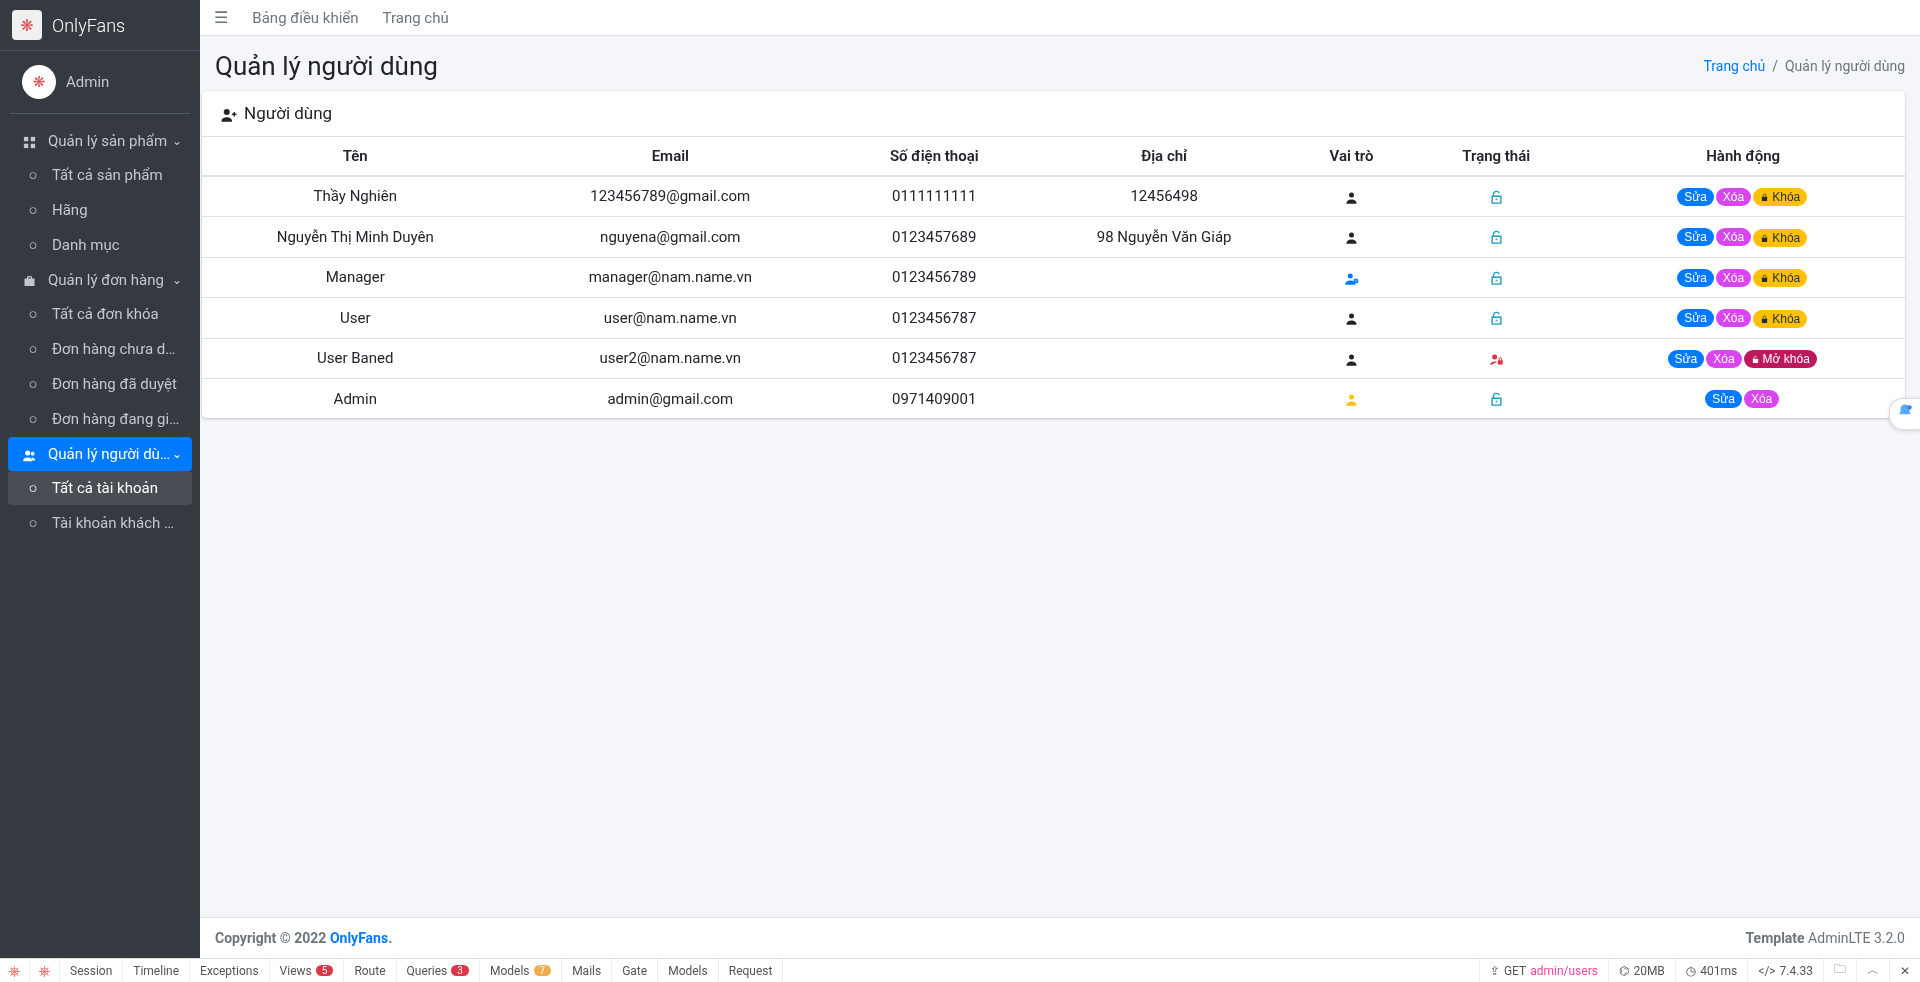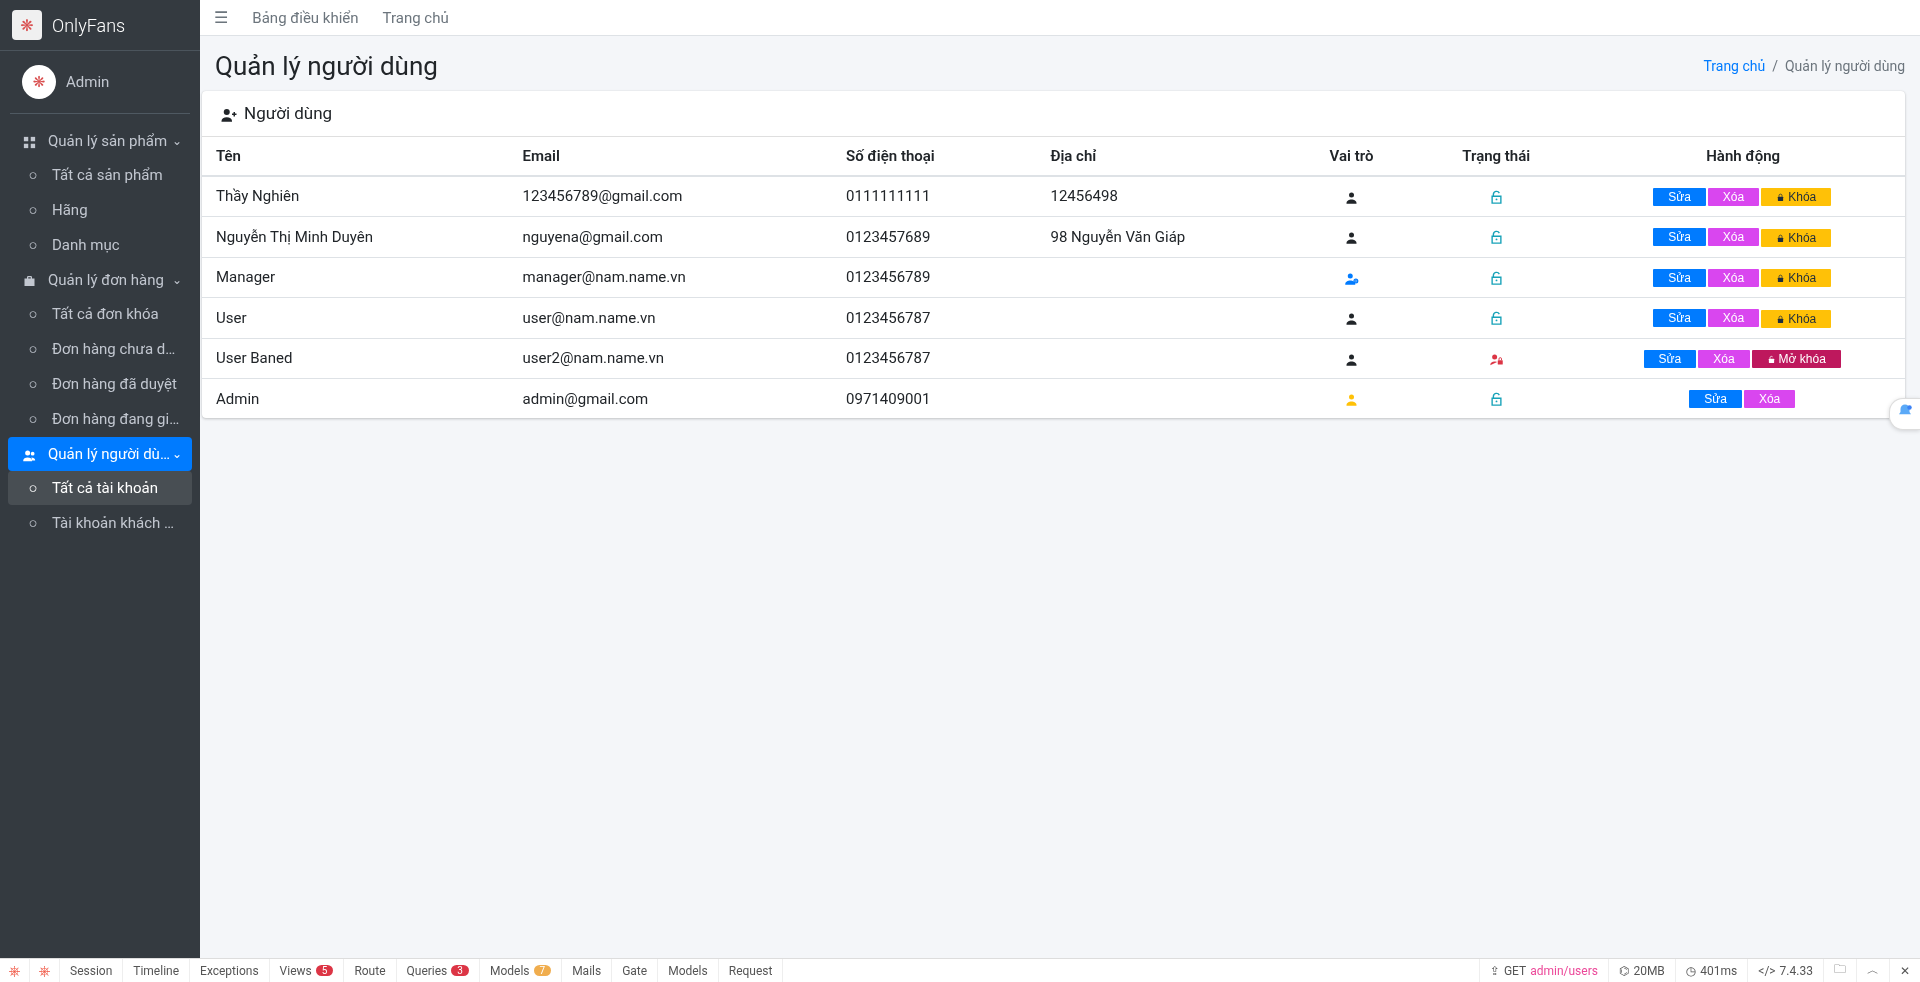--- a/index.html
+++ b/index.html
@@ -34,24 +34,24 @@
 .page-title { font-size: 26px; font-weight: 400; color: #212529; }
 .breadcrumb { display: flex; align-items: center; font-size: 14px; color: #6c757d; }
 .breadcrumb a { color: #007bff; text-decoration: none; }
 .breadcrumb .sep { margin: 0 7px; color: #6c757d; }
 
 .card { background: #fff; border-radius: 4px; box-shadow: 0 0 1px rgba(0,0,0,.125), 0 1px 3px rgba(0,0,0,.2); margin: 0 15px 15px 2px; }
 .card-header { padding: 12px 18px; border-bottom: 1px solid rgba(0,0,0,.125); display: flex; align-items: center; font-size: 17px; }
 .card-header .icon { margin-right: 6px; }
 
 .table { width: 100%; border-collapse: collapse; font-size: 15px; }
-.table th, .table td { padding: 10px 14px; border-top: 1px solid #dee2e6; text-align: left; vertical-align: middle; }
+.table th, .table td { padding: 10px 14px; border-top: 1px solid #dee2e6; text-align: center; vertical-align: middle; }
 .table thead th { border-top:none; border-bottom: 2px solid #dee2e6; font-weight: 600; white-space: nowrap; }
 .table th.center, .table td.center { text-align: center; }
-.btn { display: inline-flex; align-items:center; padding: 2px 15px; font-size: 12px; border-radius: 1px; cursor: pointer; color: #fff; border: none; margin-right: 2px; white-space: nowrap; }
+.btn { display: inline-flex; align-items:center; padding: 2px 7px; font-size: 12px; border-radius: 9px; cursor: pointer; color: #fff; border: none; margin-right: 2px; white-space: nowrap; }
 .btn .bicon { margin-right: 3px; font-size:10px; }
 .btn-primary { background: #007bff; }
 .btn-danger { background: #d946ef; }
 .btn-warning { background: #ffc107; color: #1f2d3d; }
 .btn-info { background: #be185d; }
 .role-user { color: #212529; }
 .role-manager { color: #007bff; }
 .role-admin { color: #ffc107; }
 .status-open { color: #17a2b8; }
 .status-banned { color: #dc3545; }
@@ -344,20 +344,30 @@
               <td class="center"><span><svg class="svgicon icon-ph status-open" viewBox="0 0 24 24">
                     <path d="M7 10V7a5 5 0 019.5-2M5 10h14v11H5z" fill="none" stroke="currentColor" stroke-width="2.2"></path>
                     <circle cx="12" cy="15" r="1.5"></circle>
                   </svg></span></td>
               <td class="center"><button class="btn btn-primary">Sửa</button><button class="btn btn-danger">Xóa</button></td>
             </tr>
           </tbody>
       </table>
     </div>
 
+    <footer class="footer">
+      <div>
+        <strong>
+          <span>Copyright © 2022 </span><a>OnlyFans</a><span>.</span>
+        </strong>
+      </div>
+      <div>
+        <strong>Template</strong><span> AdminLTE 3.2.0</span>
+      </div>
+    </footer>
   </div>
 
   <div class="floater">
     <svg viewBox="0 0 24 24">
         <path fill="#5aa9f7" d="M12 2a6 6 0 00-6 6v4l-2 3h16l-2-3V8a6 6 0 00-6-6z"></path>
         <circle cx="18" cy="6" r="3" fill="#3b82f6"></circle>
       </svg>
   </div>
 
   <div class="debugbar">

